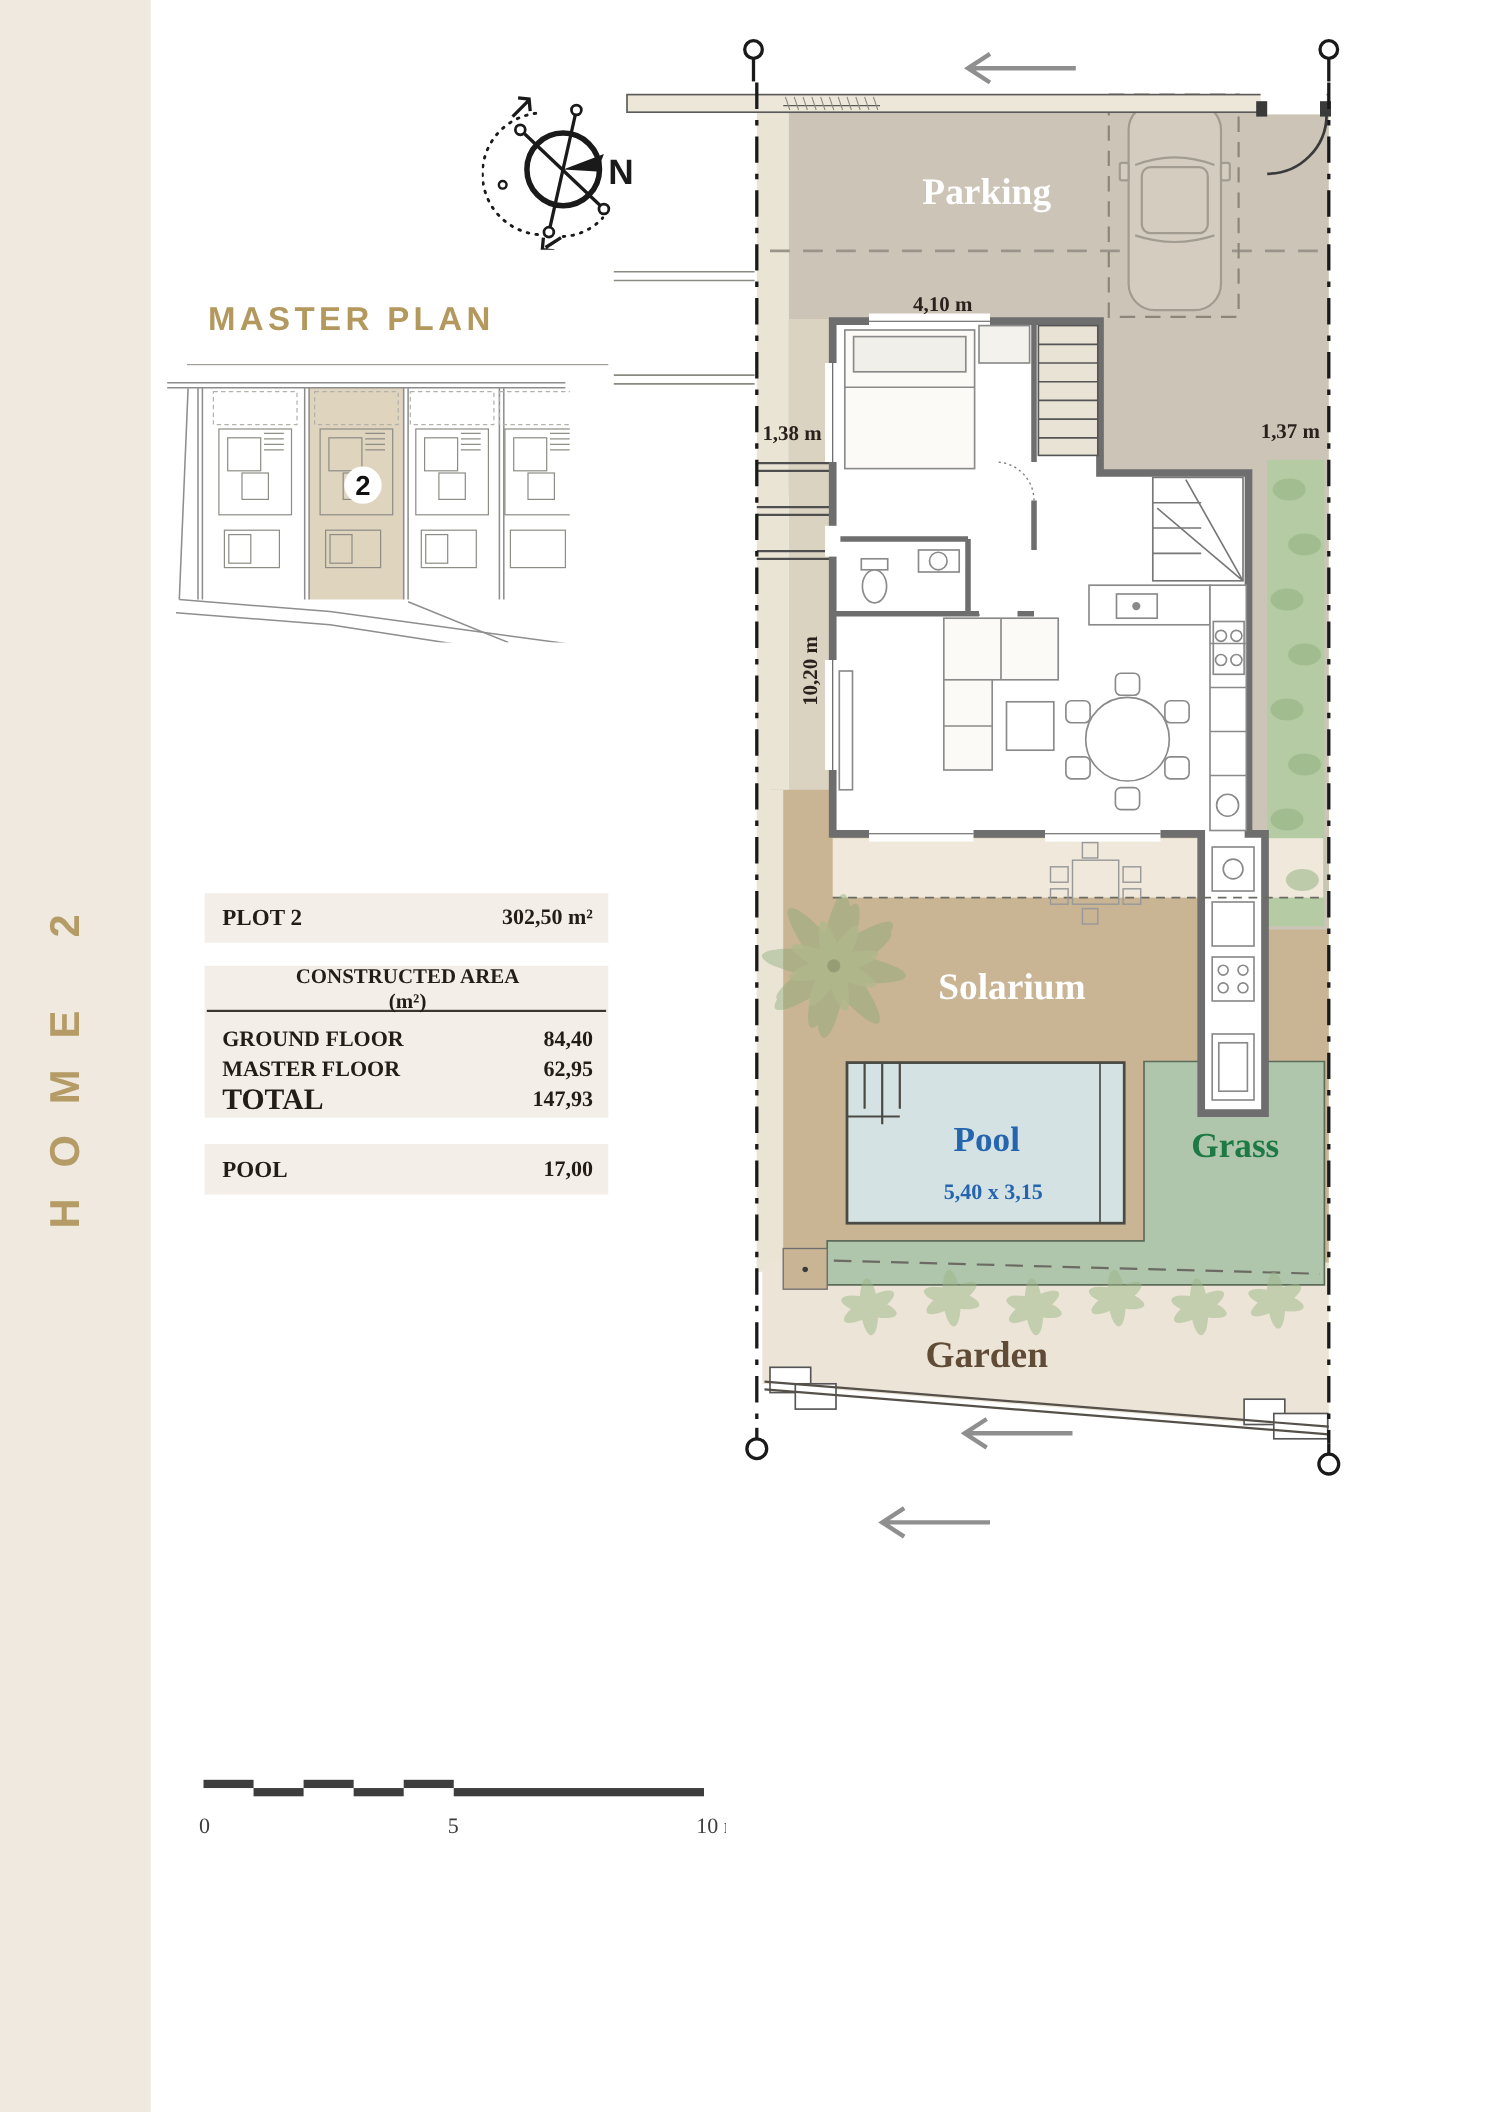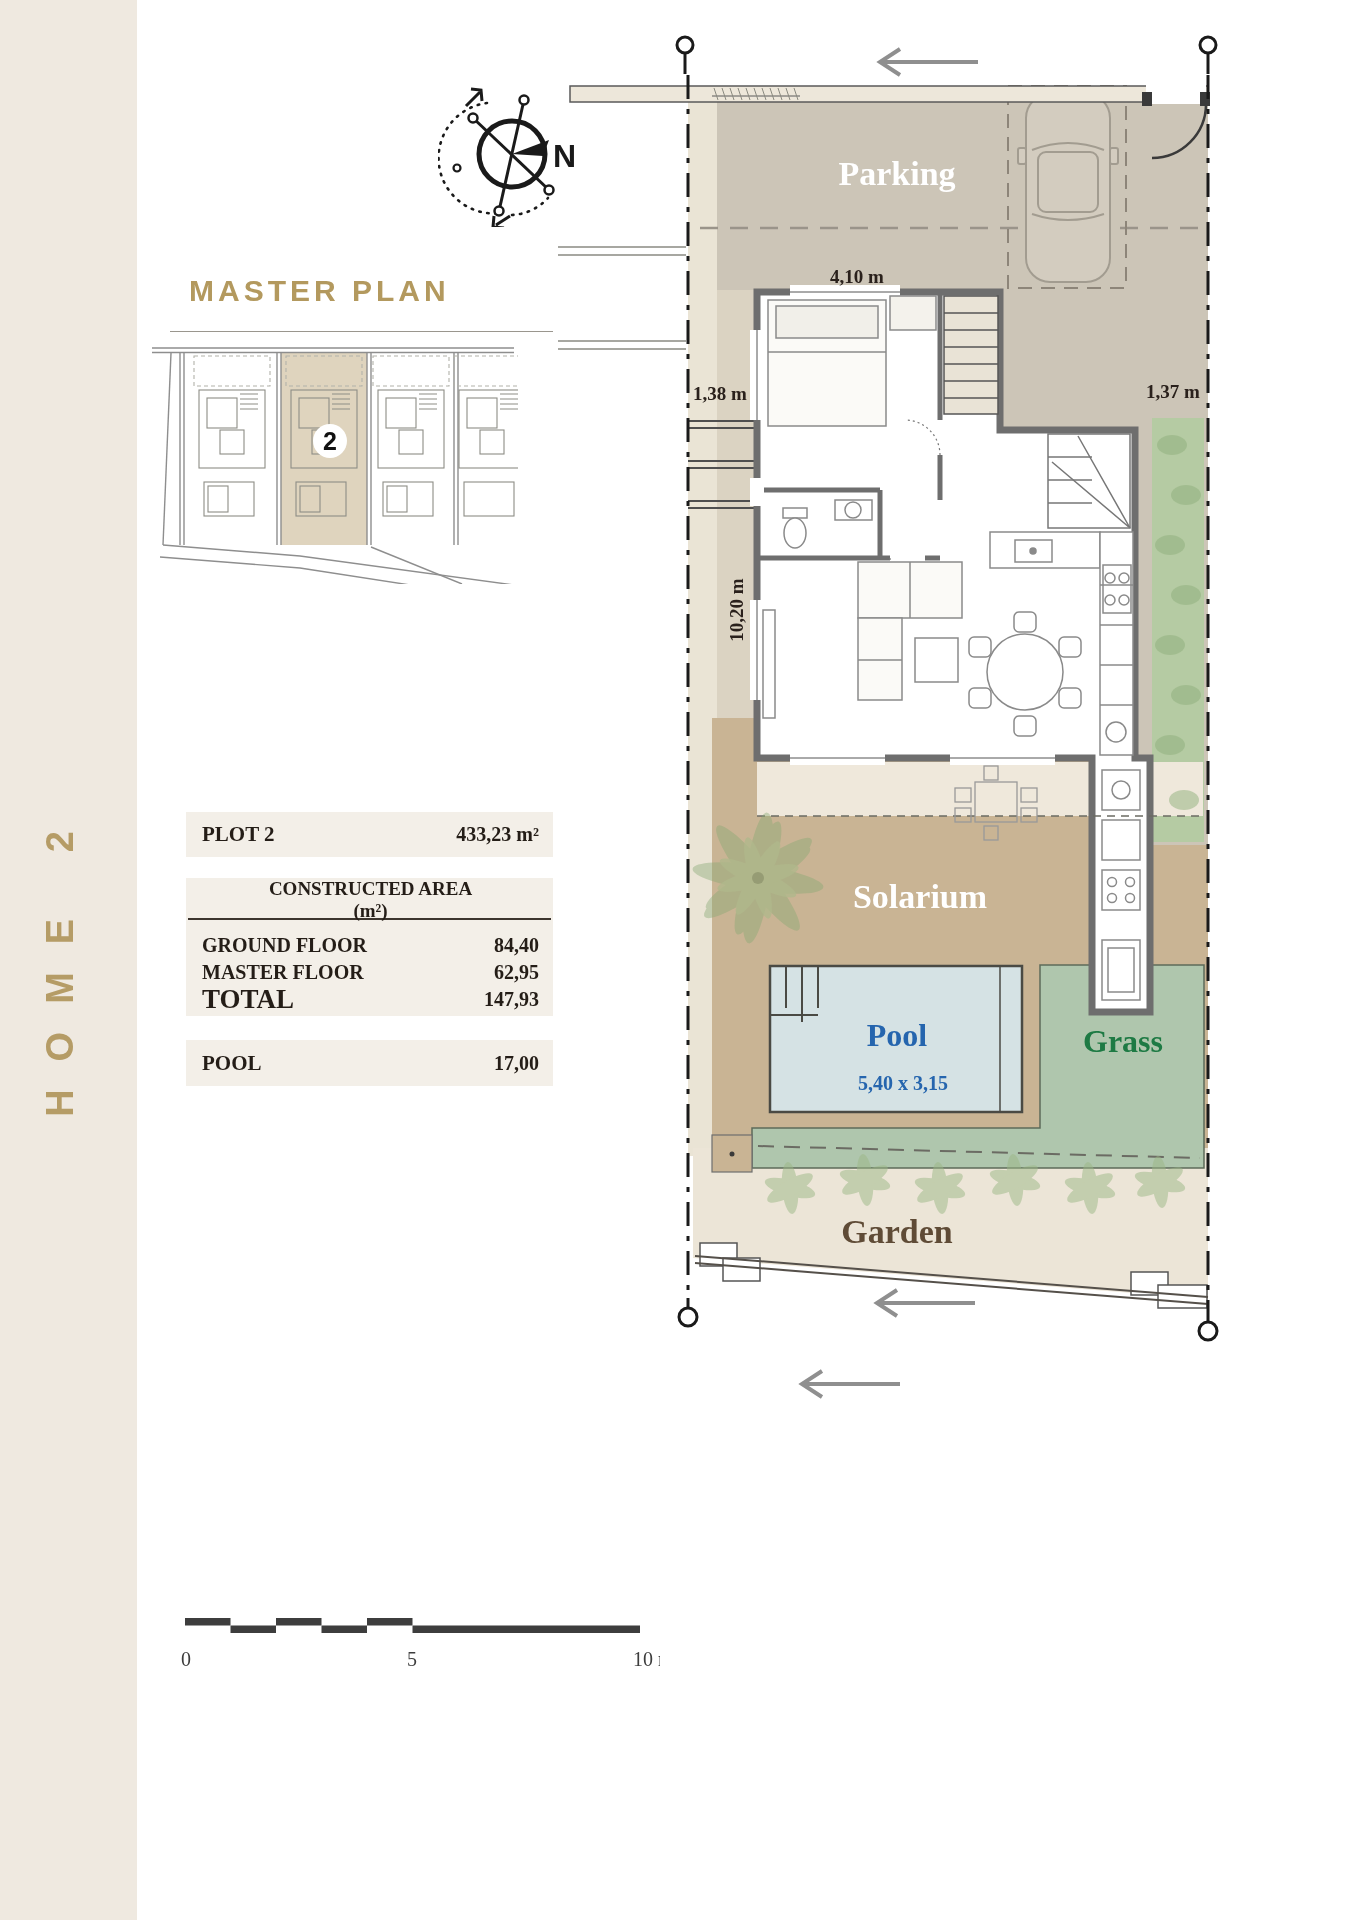--- a/index.html
+++ b/index.html
@@ -105,21 +105,21 @@
         <rect x="-12" y="430" width="24" height="24"></rect>
         <rect x="-28" y="482" width="50" height="34"></rect>
       </g>
     </g>
     <circle cx="330" cy="441" r="17" fill="#ffffff"></circle>
     <text class="sans" x="330" y="450" text-anchor="middle" font-size="25" font-weight="bold" fill="#111">2</text>
   </svg>
 
   <div class="tbl row-line" style="top:812px;height:45px">
     <span style="font-size:21px">PLOT 2</span>
-    <span style="font-size:20px">433,23 m²</span>
+    <span style="font-size:20px">302,50 m²</span>
   </div>
   <div class="tbl" style="top:878px;height:138px">
     <div class="row-line tbl-head" style="height:40px">
       <span style="font-size:19px">CONSTRUCTED AREA</span>
       <span style="font-size:19px">(m²)</span>
     </div>
     <div style="padding-top:12px">
       <div class="row-line" style="height:27px">
         <span style="font-size:20px">GROUND FLOOR</span>
         <span style="font-size:20px">84,40</span>

